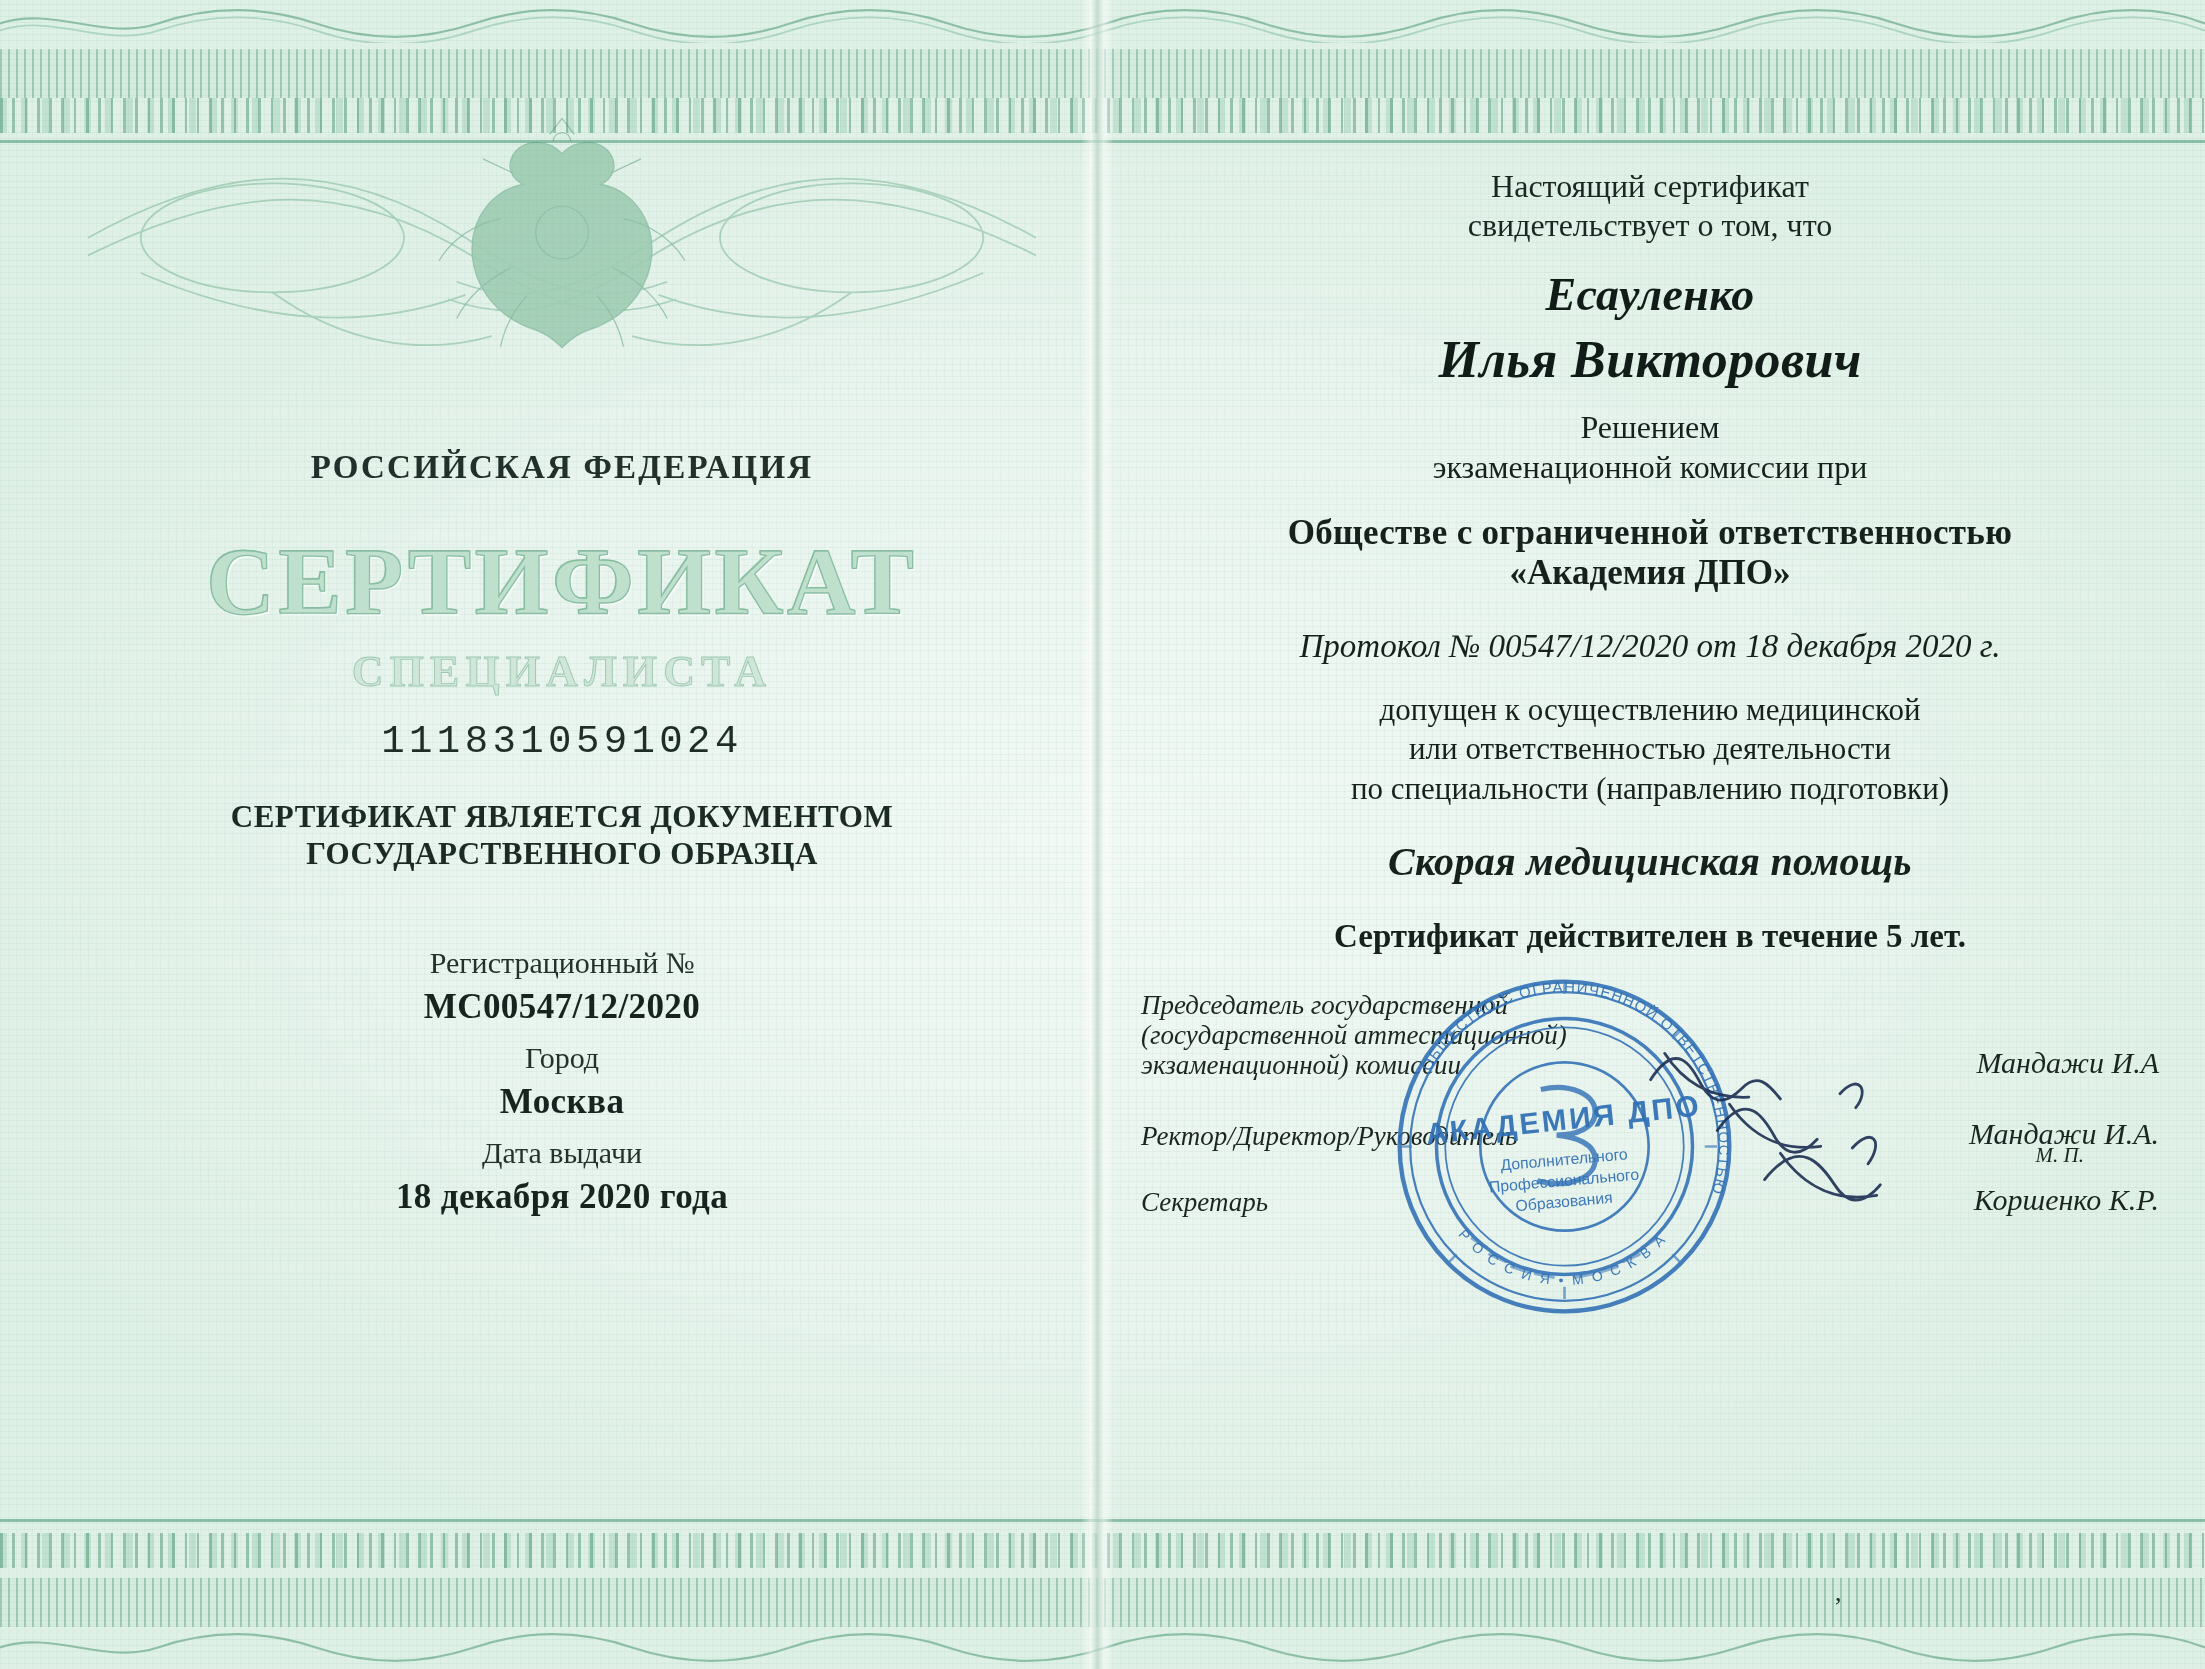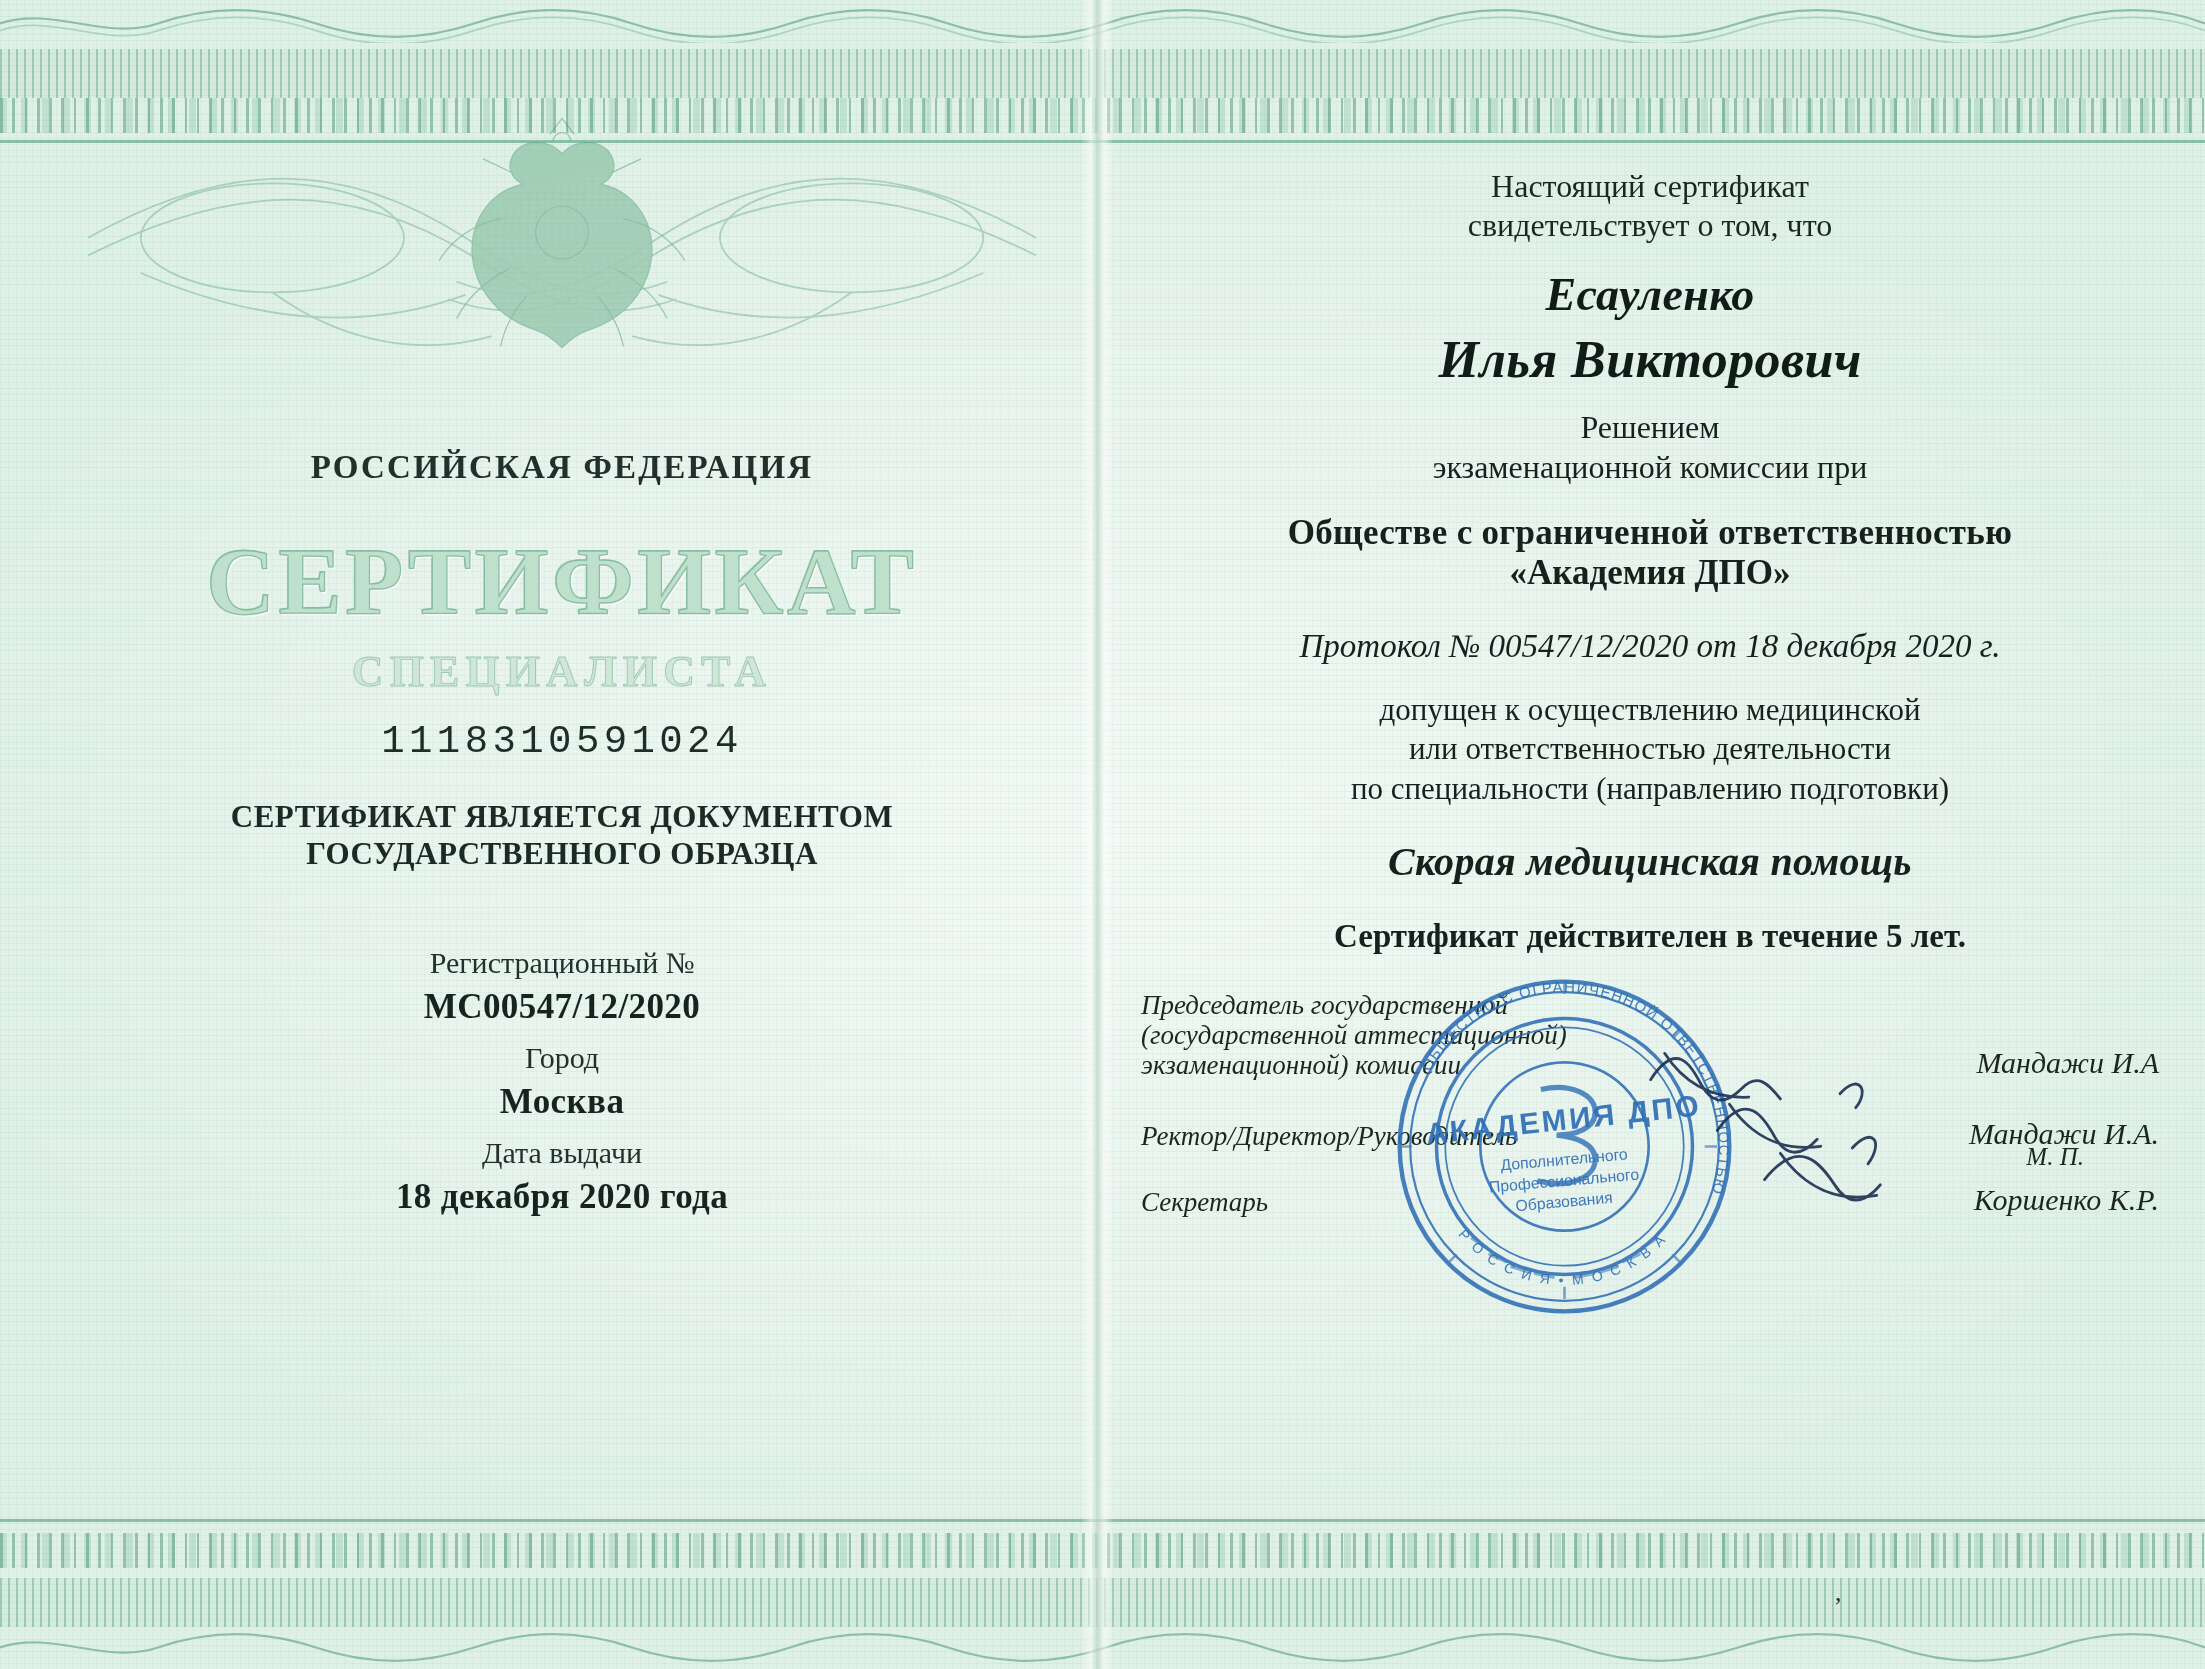--- a/index.html
+++ b/index.html
@@ -265,21 +265,21 @@
   .sign-name { font-size: 30px; white-space: nowrap; }
 
   .sign-row.r1 { margin-top: 0; }
   .sign-row.r2 { margin-top: 37px; text-align: right; }
   .sign-row.r3 { margin-top: 32px; }
 
   .mp {
     position: absolute;
     right: 75px;
     top: 153px;
-    font-size: 25px;
+    font-size: 21px;
     font-style: italic;
     color: #1b2621;
   }
 
   
   .stamp {
     position: absolute;
     left: 235px;
     top: -32px;
     width: 377px;

